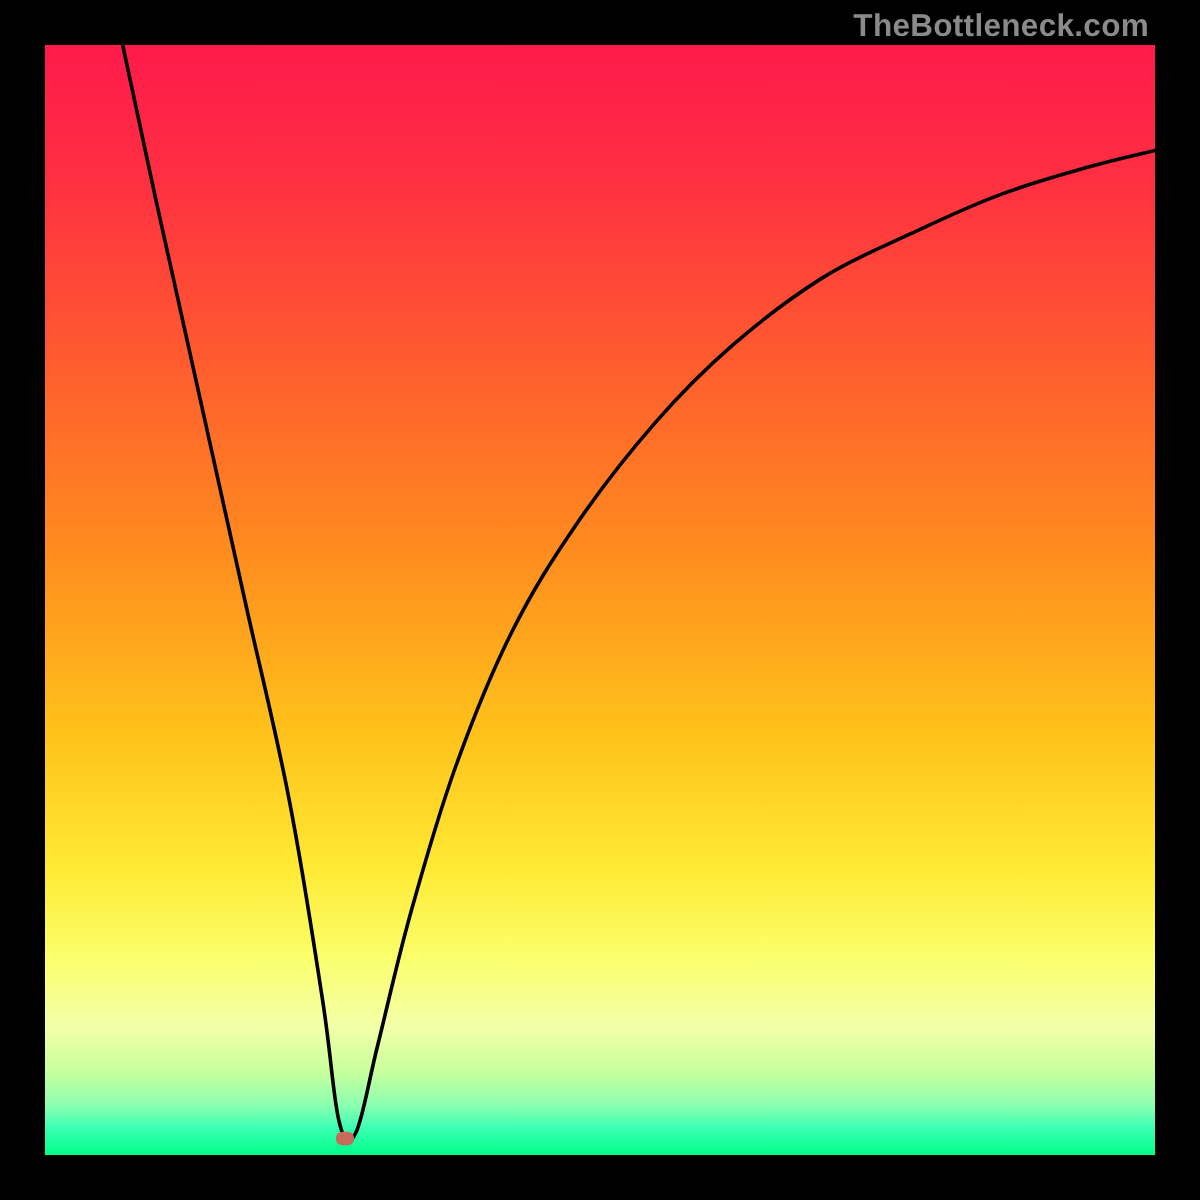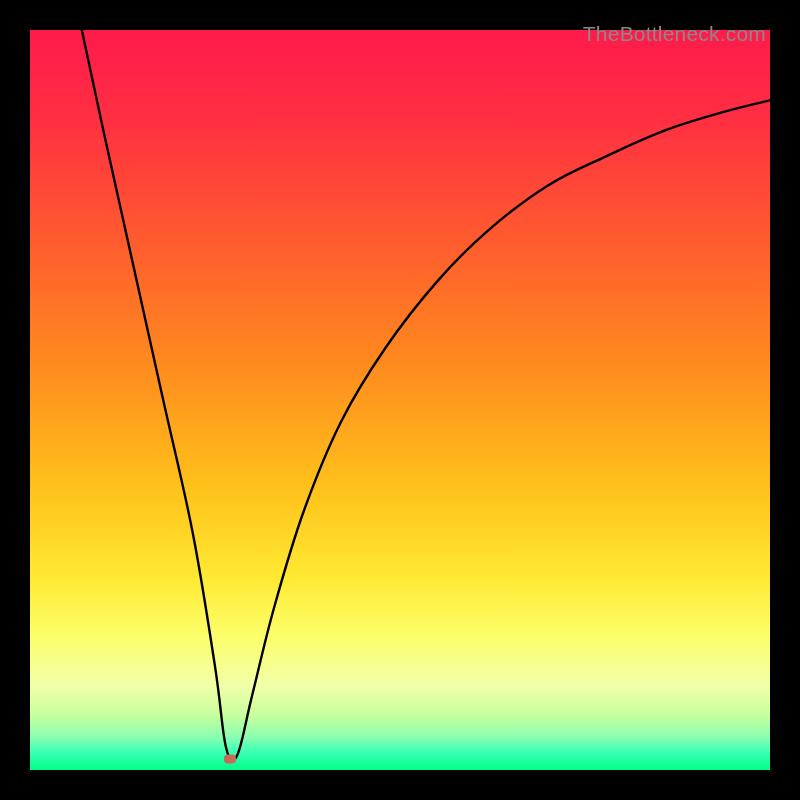--- a/index.html
+++ b/index.html
@@ -35,26 +35,27 @@
   .curve-svg {
     position: absolute;
     left: 0;
     top: 0;
     width: 740px;
     height: 740px;
     pointer-events: none;
   }
   .watermark {
     position: absolute;
-    top: 22px;
+    top: 6px;
     right: 34px;
     font-family: Arial, Helvetica, sans-serif;
     font-size: 21px;
     color: #8a8a8a;
     letter-spacing: 0.2px;
+    font-weight: bold;
   }
   .marker {
     position: absolute;
     width: 12px;
     height: 9px;
     background: #c86a5a;
     border-radius: 4px;
     transform: translate(-50%, -50%);
     pointer-events: none;
   }

